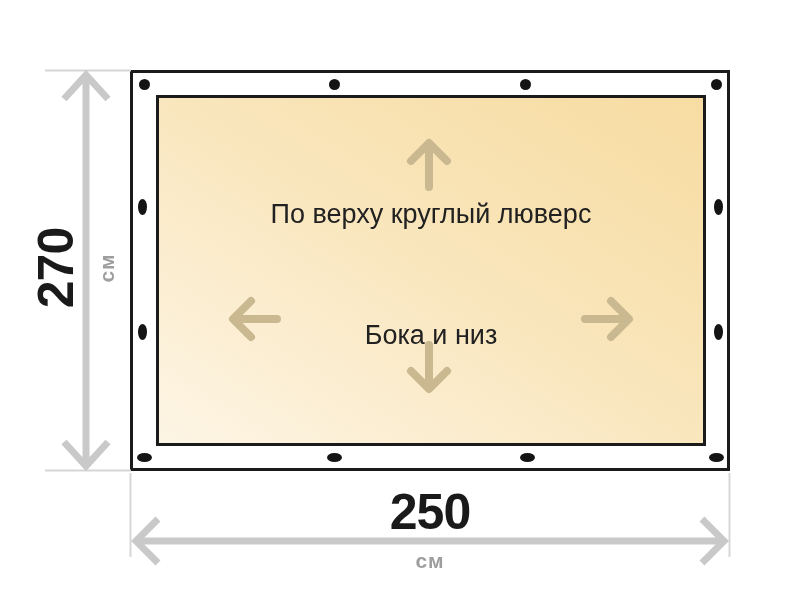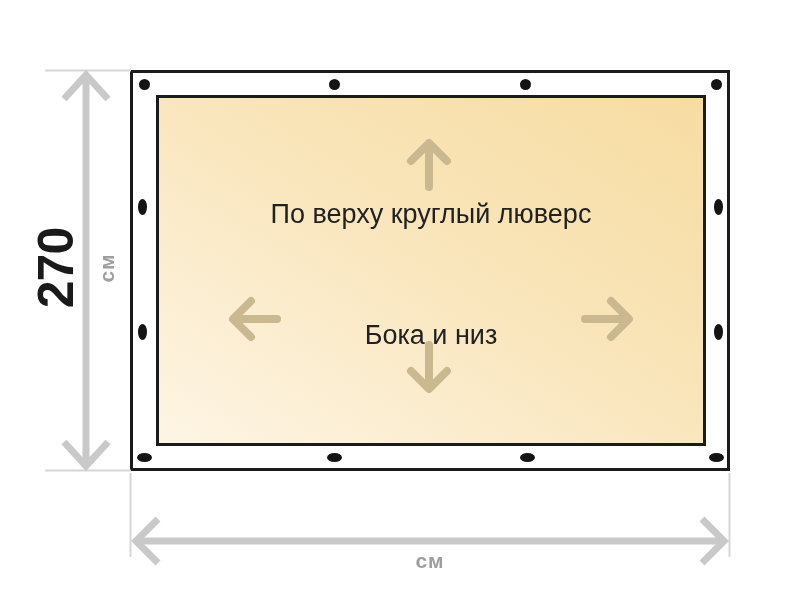--- a/index.html
+++ b/index.html
@@ -99,15 +99,16 @@
     </g>
   </svg>
 
   <div class="abs annotation lbl-top">По верху круглый люверс</div>
   <div class="abs annotation lbl-mid">
     <div>Бока и низ</div>
   </div>
 
   <div class="abs dim-value dim-height-value">270</div>
   <div class="abs dim-unit dim-height-unit">см</div>
+  <div class="abs dim-value dim-width-value">250</div>
   <div class="abs dim-unit dim-width-unit">см</div>
 
 </div>
 
 </body></html>

